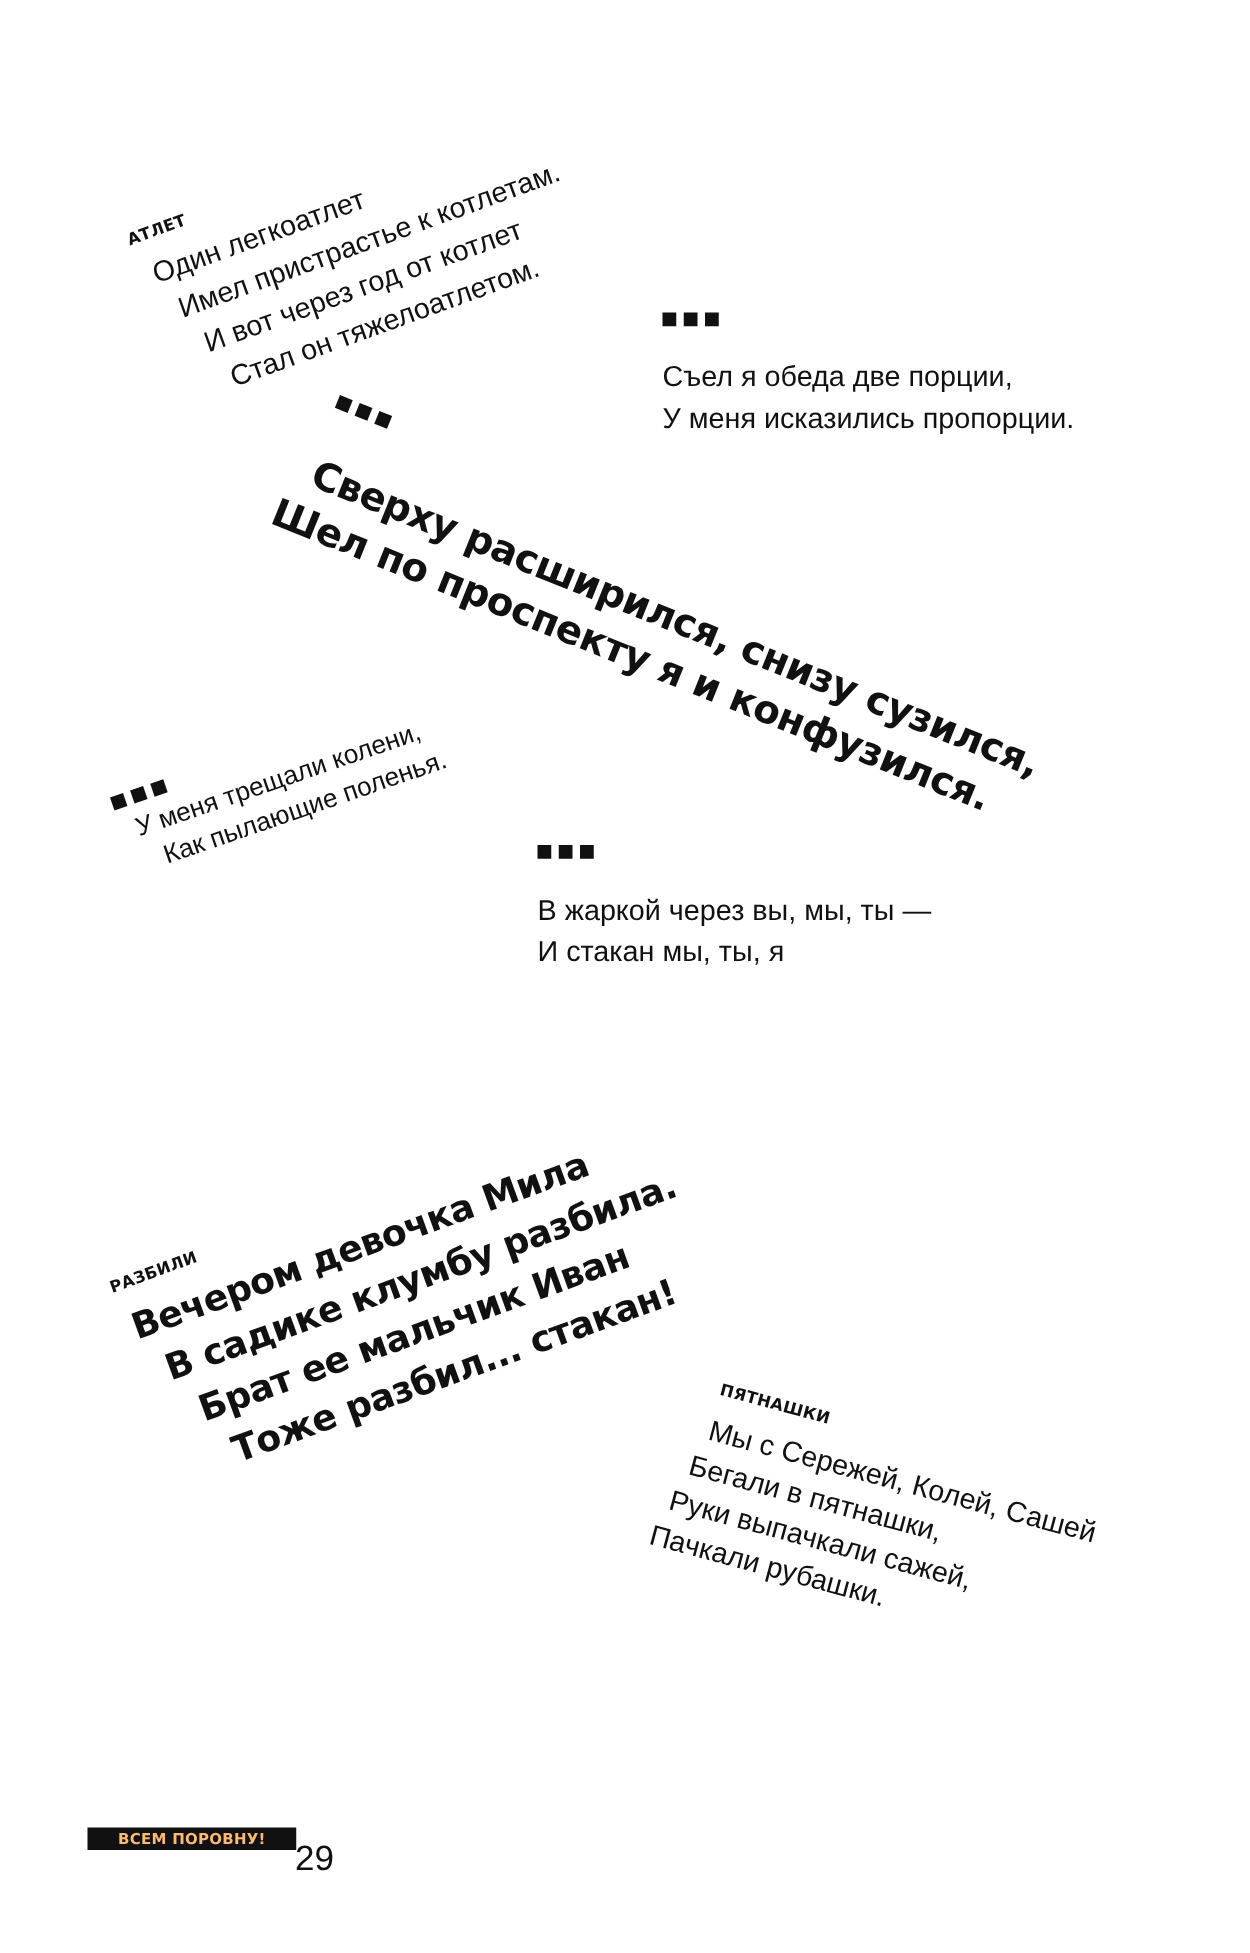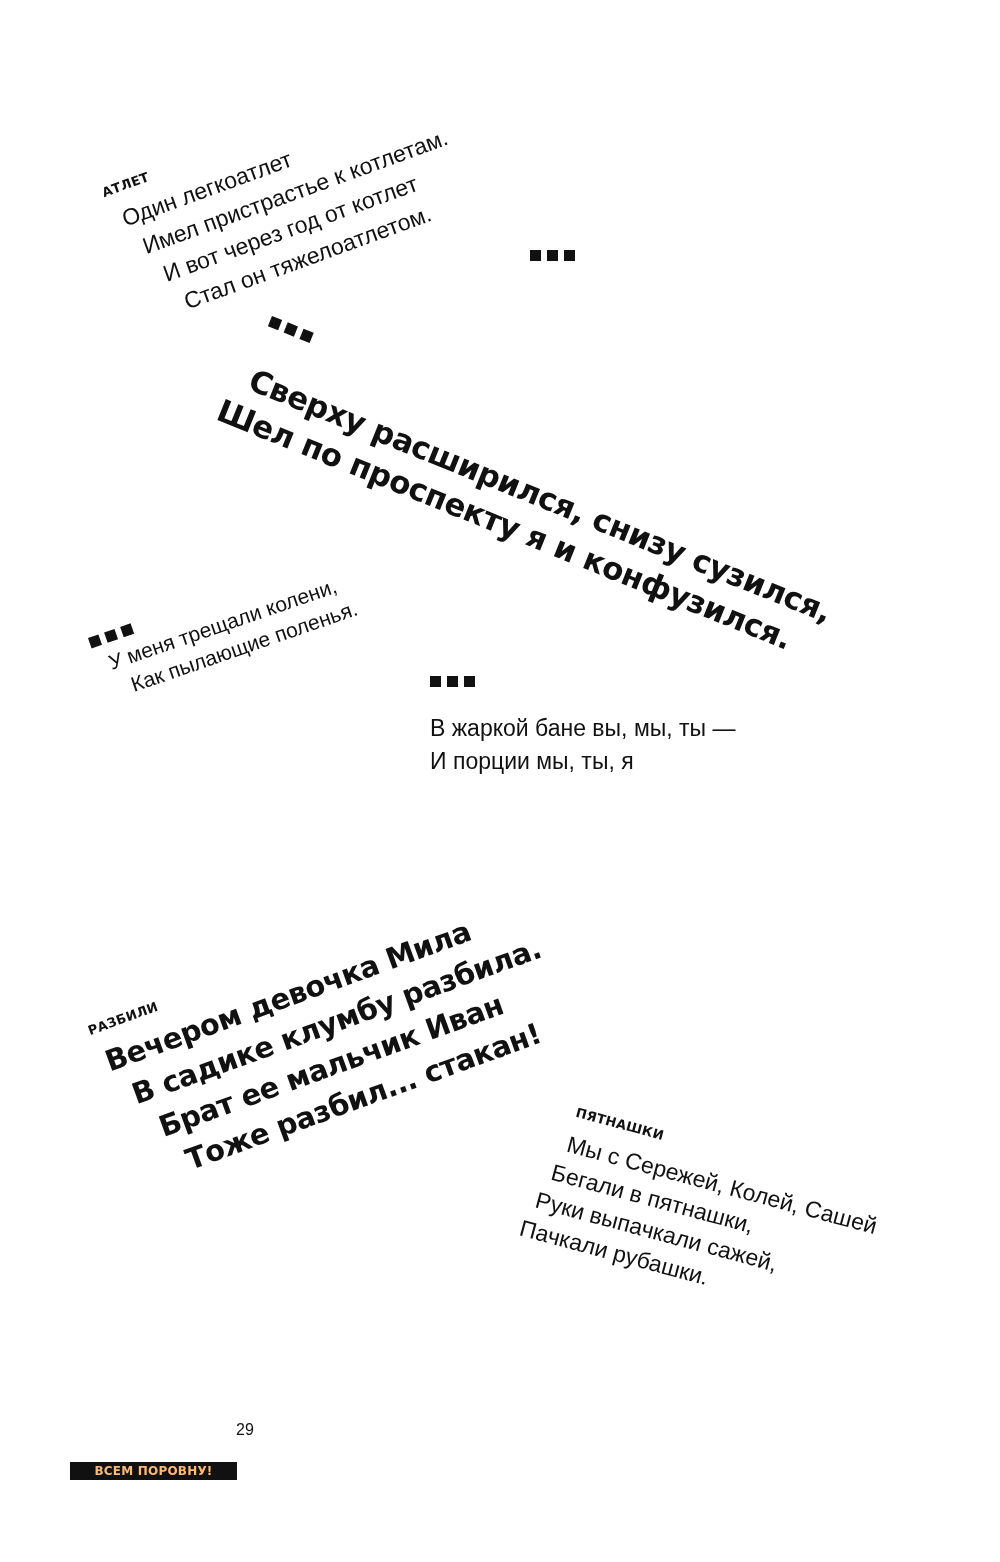--- a/index.html
+++ b/index.html
@@ -4,41 +4,45 @@
 <style>
   html, body { margin: 0; padding: 0; background: #ffffff; }
   body { width: 1000px; height: 1562px; position: relative; overflow: hidden; font-family: "Liberation Sans", sans-serif; color: #111; }
   .block { position: absolute; transform-origin: 0 0; white-space: nowrap; }
   .title { font-family: "DejaVu Sans", sans-serif; font-weight: bold; font-size: 13px; letter-spacing: 0.3px; }
   .line { display: block; font-size: 23px; line-height: 33px; }
   .bold-line { display: block; font-family: "DejaVu Sans", sans-serif; font-weight: bold; font-size: 29px; line-height: 40px; letter-spacing: -0.5px; }
   .dots { display: flex; gap: 6px; }
   .dots span { width: 11px; height: 11px; background: #111; display: inline-block; }
   .footer-label { position: absolute; left: 70px; top: 1462px; width: 167px; height: 18px; background: #111; color: #fdba74; font-family: "DejaVu Sans", sans-serif; font-weight: bold; font-size: 12px; line-height: 18px; text-align: center; letter-spacing: 0.2px; }
-  .page-num { position: absolute; left: 236px; top: 1415px; font-size: 16px; line-height: 30px; text-align: center; }
+  .page-num { position: absolute; left: 236px; top: 1472px; font-size: 28px; line-height: 30px; text-align: center; }
 </style>
 </head>
 <body>
 
 <div class="block" style="left:100px; top:186px; transform: rotate(-20deg);">
   <div class="title" style="margin-bottom:8px;">АТЛЕТ</div>
   <div style="padding-left:10px;">
     <span class="line">Один легкоатлет</span>
     <span class="line" style="padding-left:10px;">Имел пристрастье к котлетам.</span>
     <span class="line" style="padding-left:20px;">И вот через год от котлет</span>
     <span class="line" style="padding-left:30px;">Стал он тяжелоатлетом.</span>
   </div>
 </div>
 
 <div class="block" style="left:530px; top:250px;">
   <div class="dots">
       <span></span>
       <span></span>
       <span></span>
     </div>
+  <div style="margin-top:24px;">
+    <span class="line">Съел я обеда две порции,</span>
+    <span class="line">У меня исказились пропорции.</span>
+  </div>
 </div>
 
 <div class="block" style="left:272px; top:316px; transform: rotate(22deg);">
   <div class="dots">
       <span></span>
       <span></span>
       <span></span>
     </div>
 </div>
 <div class="block" style="left:258px; top:360px; transform: rotate(22deg);">
@@ -58,22 +62,22 @@
   </div>
 </div>
 
 <div class="block" style="left:430px; top:676px;">
   <div class="dots">
       <span></span>
       <span></span>
       <span></span>
     </div>
   <div style="margin-top:25px;">
-    <span class="line">В жаркой бане вы, мы, ты —</span>
-    <span class="line">И порции мы, ты, я</span>
+    <span class="line">В жаркой через вы, мы, ты —</span>
+    <span class="line">И стакан мы, ты, я</span>
   </div>
 </div>
 
 <div class="block" style="left:86px; top:1024px; transform: rotate(-20deg);">
   <div class="title" style="margin-bottom:8px;">РАЗБИЛИ</div>
   <div style="padding-left:6px;">
     <span class="bold-line">Вечером девочка Мила</span>
     <span class="bold-line" style="padding-left:14px;">В садике клумбу разбила.</span>
     <span class="bold-line" style="padding-left:28px;">Брат ее мальчик Иван</span>
     <span class="bold-line" style="padding-left:42px;">Тоже разбил... стакан!</span>

